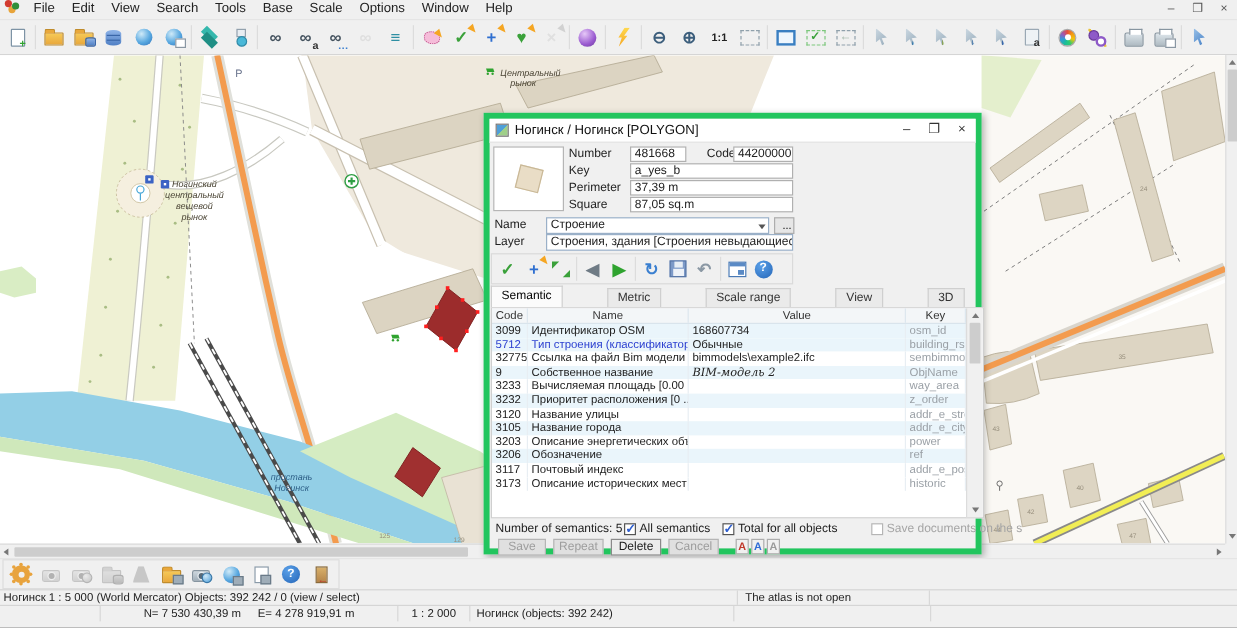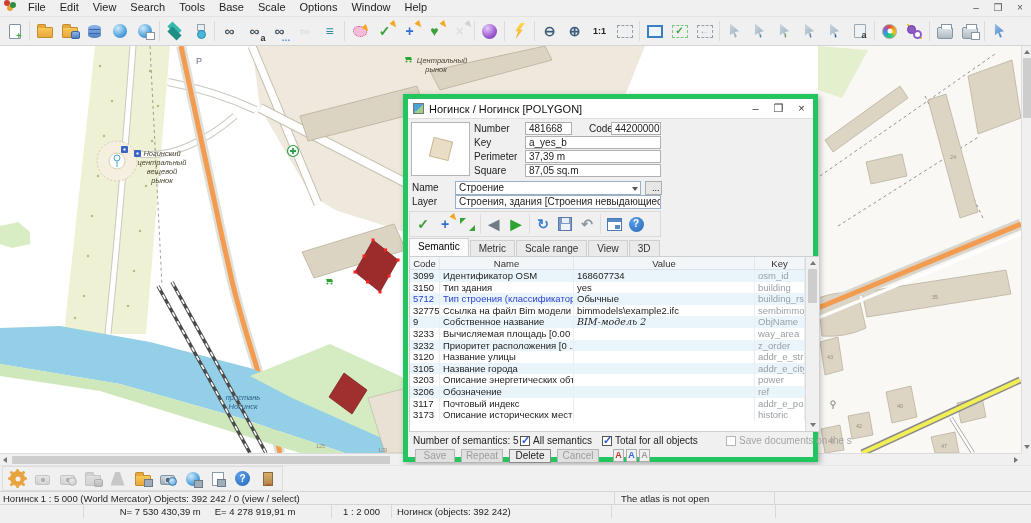--- a/index.html
+++ b/index.html
@@ -102,21 +102,21 @@
   #dbody{position:relative;width:413px;height:416px;}
   #preview{position:absolute;left:3px;top:3px;width:59px;height:54px;background:#fff;border:1px solid #b5b5b5;display:flex;align-items:center;justify-content:center;}
   #preview .shape{width:20px;height:20px;background:#e9ddc6;border:1px solid #c9b897;transform:rotate(14deg);}
   .flabel{position:absolute;font-size:10px;color:#222;}
   .fin{position:absolute;height:13px;background:#fff;border:1px solid #b0b0b0;font-size:10px;line-height:11px;padding:0 3px;white-space:nowrap;overflow:hidden;}
   .combo{position:absolute;background:#fff;border:1px solid #9ab0c8;height:14px;font-size:10px;line-height:12px;padding:0 3px;white-space:nowrap;overflow:hidden;}
   .combo .carr{position:absolute;right:2px;top:5px;border-left:3px solid transparent;border-right:3px solid transparent;border-top:4px solid #555;}
   #dotsbtn{position:absolute;width:17px;height:14px;background:#e6e6e6;border:1px solid #adadad;font-size:9px;line-height:10px;text-align:center;}
   #dtoolbar{position:absolute;left:1px;top:92px;width:252px;height:26px;background:#f0f0f0;border:1px solid #dadada;display:flex;align-items:center;padding:0 2px;}
   #dtoolbar .tbtn{width:22px;height:22px;}
-  #dtabs{position:absolute;left:1px;top:118px;height:19px;display:flex;align-items:flex-end;}
+  #dtabs{position:absolute;left:1px;top:118px;height:19px;display:flex;align-items:flex-end;gap:36px;}
   .tab{background:#eaeaea;border:1px solid #cfcfcf;border-bottom:none;padding:2px 8px 2px;font-size:10px;color:#333;margin-right:1px;}
   .tab.active{background:#fbfbfb;padding-bottom:4px;color:#000;}
   #dtable{position:absolute;left:1px;top:137px;width:411px;height:176px;background:#fff;border:1px solid #cfcfcf;display:flex;}
   #tmain{width:395px;display:flex;flex-direction:column;}
   .t-head{display:flex;height:13px;background:#f3f6f8;border-bottom:1px solid #d9e4ec;font-size:9.5px;color:#333;}
   .t-head span{text-align:center;border-right:1px solid #dde7ee;overflow:hidden;line-height:13px;}
   .t-body{flex:1;display:flex;flex-direction:column;}
   .t-row{display:flex;flex:0 0 11.6px;font-size:9.5px;line-height:11.6px;background:#fff;}
   .t-row.alt{background:#eaf5fb;}
   .t-row span{white-space:nowrap;overflow:hidden;border-right:1px solid #e8eef3;padding:0 3px;}
@@ -628,26 +628,20 @@
             <span class="c-value">Value</span>
             <span class="c-key" style="color:#333">Key</span>
           </div>
           <div class="t-body" id="tbody">
               <div class="t-row alt">
                 <span class="c-code">3099</span>
                 <span class="c-name">Идентификатор OSM</span>
                 <span class="c-value">168607734</span>
                 <span class="c-key">osm_id</span>
               </div>
-              <div class="t-row">
-                <span class="c-code">3150</span>
-                <span class="c-name">Тип здания</span>
-                <span class="c-value">yes</span>
-                <span class="c-key">building</span>
-              </div>
               <div class="t-row alt hl">
                 <span class="c-code">5712</span>
                 <span class="c-name">Тип строения (классификатор)</span>
                 <span class="c-value">Обычные</span>
                 <span class="c-key">building_rsc</span>
               </div>
               <div class="t-row">
                 <span class="c-code">32775</span>
                 <span class="c-name">Ссылка на файл Bim модели</span>
                 <span class="c-value">bimmodels\example2.ifc</span>

